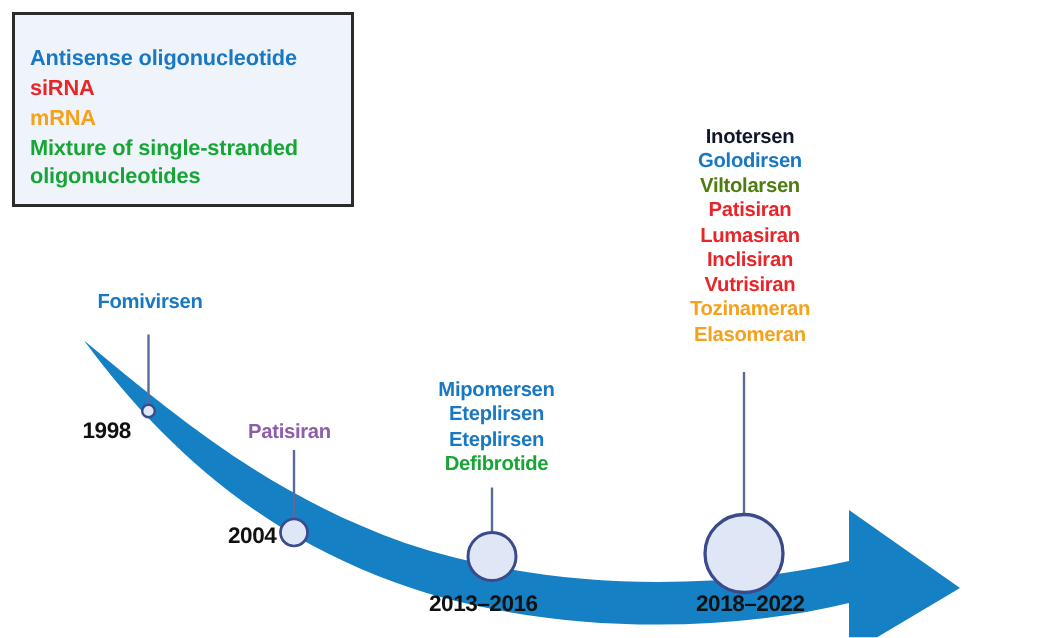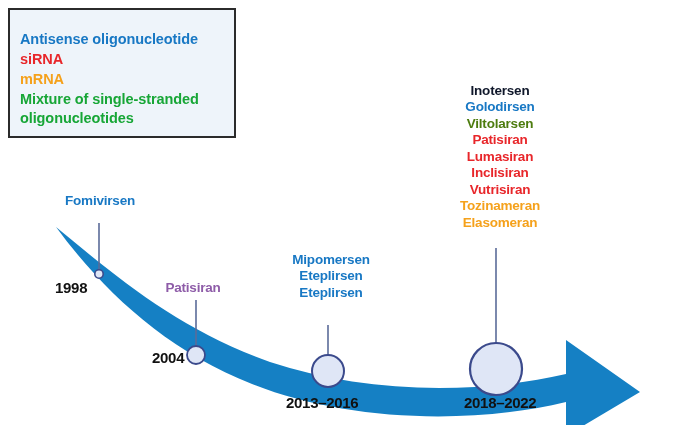--- a/index.html
+++ b/index.html
@@ -116,20 +116,21 @@
   </div>
 
   <div class="label-group" id="group-2004">
     <div class="drug-name" style="color:#8e5ca8;">Patisiran</div>
   </div>
 
   <div class="label-group" id="group-2015">
     <div class="drug-name" style="color:#1878c4;">Mipomersen</div>
     <div class="drug-name" style="color:#1878c4;">Eteplirsen</div>
     <div class="drug-name" style="color:#1878c4;">Eteplirsen</div>
+    <div class="drug-name" style="color:#17a636;">Defibrotide</div>
   </div>
 
   <div class="label-group" id="group-2020">
     <div class="drug-name" style="color:#0f172a;">Inotersen</div>
     <div class="drug-name" style="color:#1878c4;">Golodirsen</div>
     <div class="drug-name" style="color:#4d7c0f;">Viltolarsen</div>
     <div class="drug-name" style="color:#e8262a;">Patisiran</div>
     <div class="drug-name" style="color:#e8262a;">Lumasiran</div>
     <div class="drug-name" style="color:#e8262a;">Inclisiran</div>
     <div class="drug-name" style="color:#e8262a;">Vutrisiran</div>

